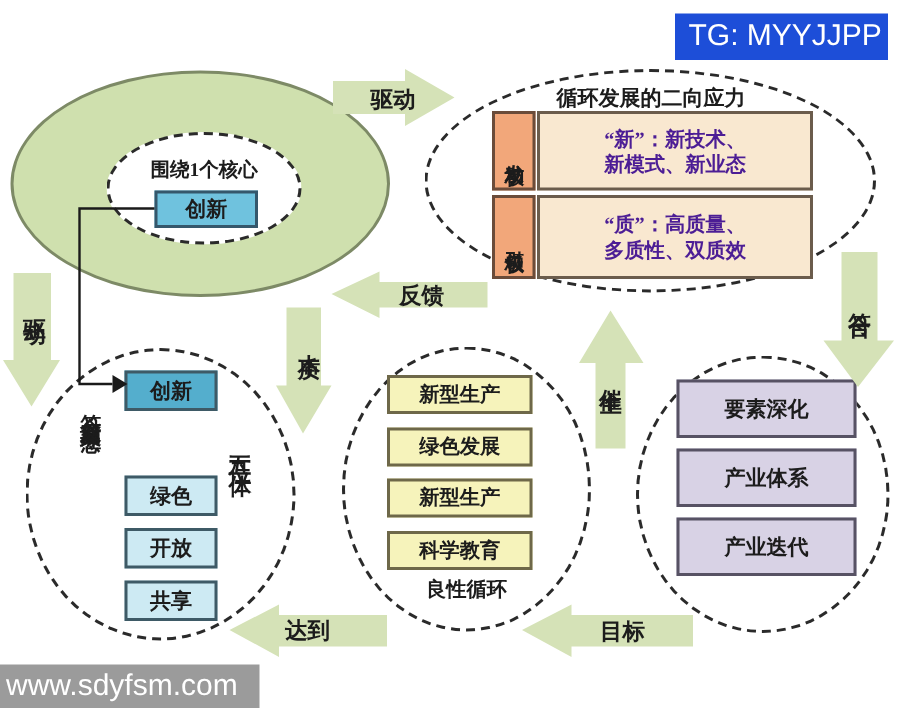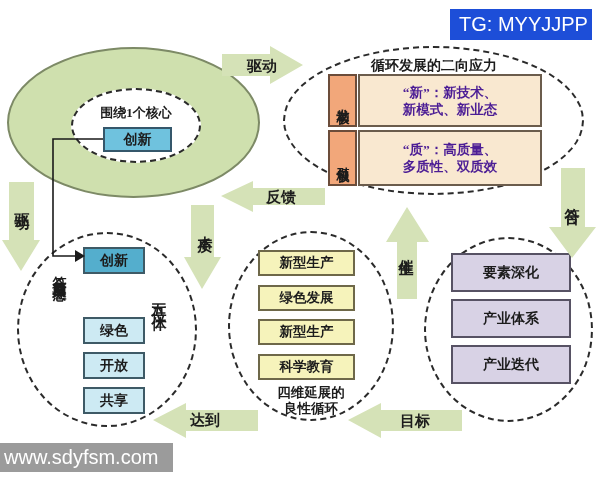--- a/index.html
+++ b/index.html
@@ -68,21 +68,20 @@
   <div class="abs box blue-box" style="top:317px;">绿色</div>
   <div class="abs box blue-box" style="top:352px;">开放</div>
   <div class="abs box blue-box" style="top:387px;">共享</div>
 
   <div class="abs ellipse dashed" style="left:228px;top:231px;width:166px;height:190px;background:transparent;"></div>
   <div class="abs box yellow-box" style="top:250px;">新型生产</div>
   <div class="abs box yellow-box" style="top:285px;">绿色发展</div>
   <div class="abs box yellow-box" style="top:319px;">新型生产</div>
   <div class="abs box yellow-box" style="top:354px;">科学教育</div>
   <div class="abs caption2" style="left:228px;top:385px;width:166px;">
-    <div>四维延展的</div>
     <div>良性循环</div>
   </div>
 
   <div class="abs ellipse dashed" style="left:424px;top:237px;width:169px;height:185px;background:transparent;"></div>
   <div class="abs box purple-box" style="top:253px;">要素深化</div>
   <div class="abs box purple-box" style="top:299px;">产业体系</div>
   <div class="abs box purple-box" style="top:345px;">产业迭代</div>
 
   <svg class="overlay" width="600" height="480" viewBox="0 0 600 480">
     <g fill="#d5e2b7">

